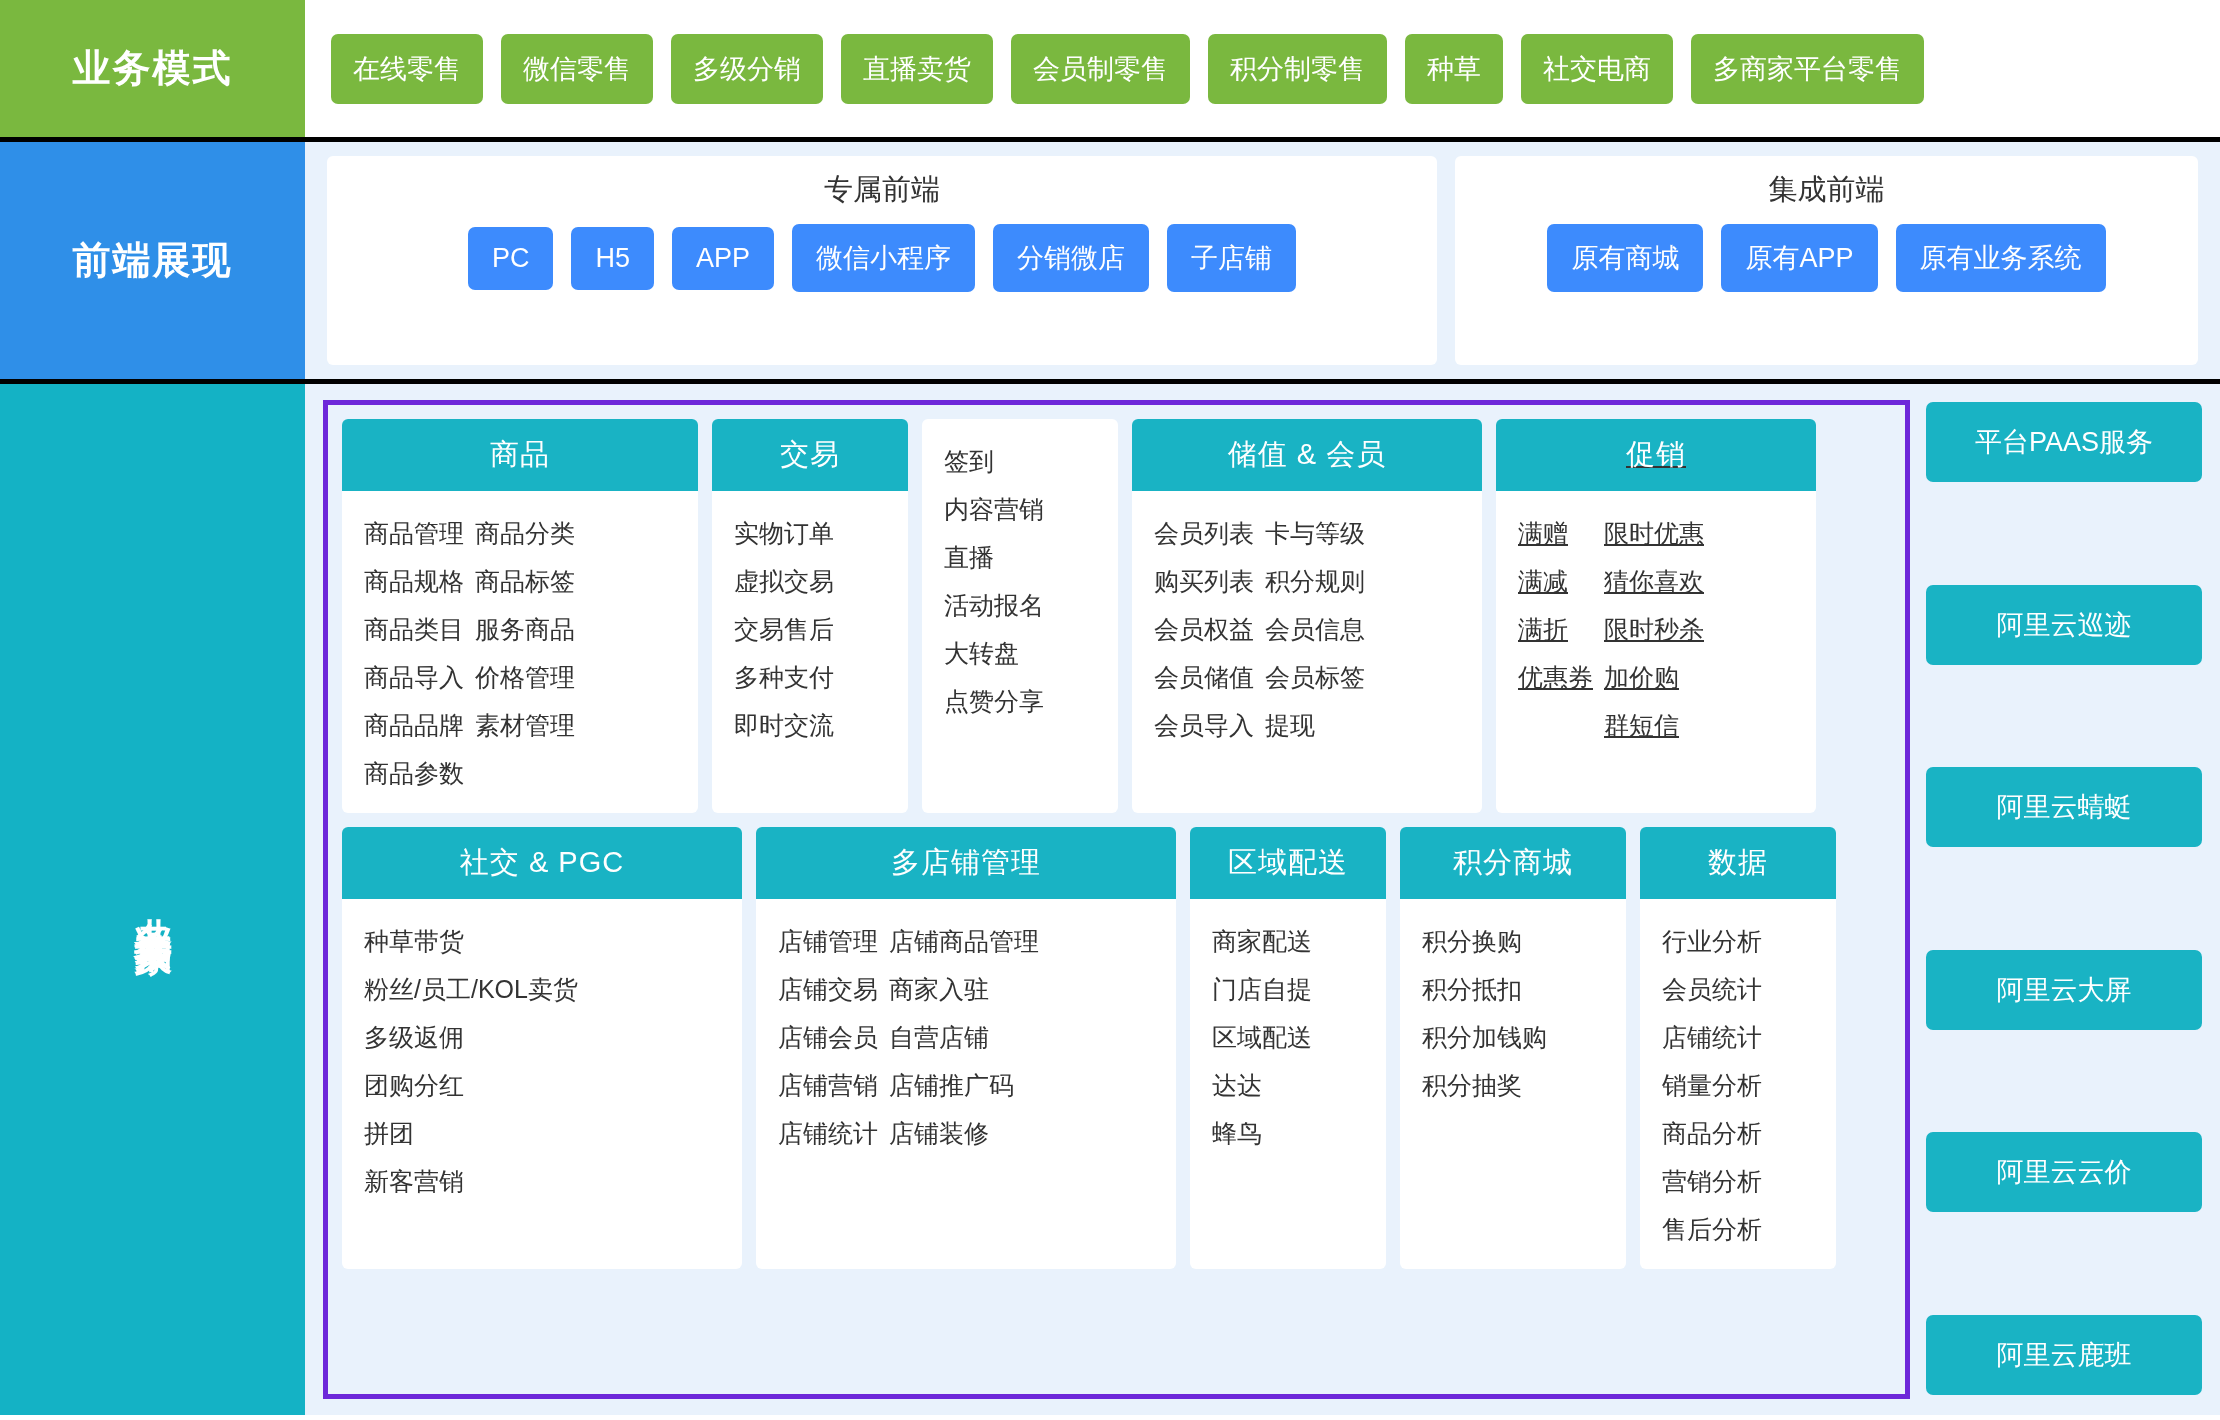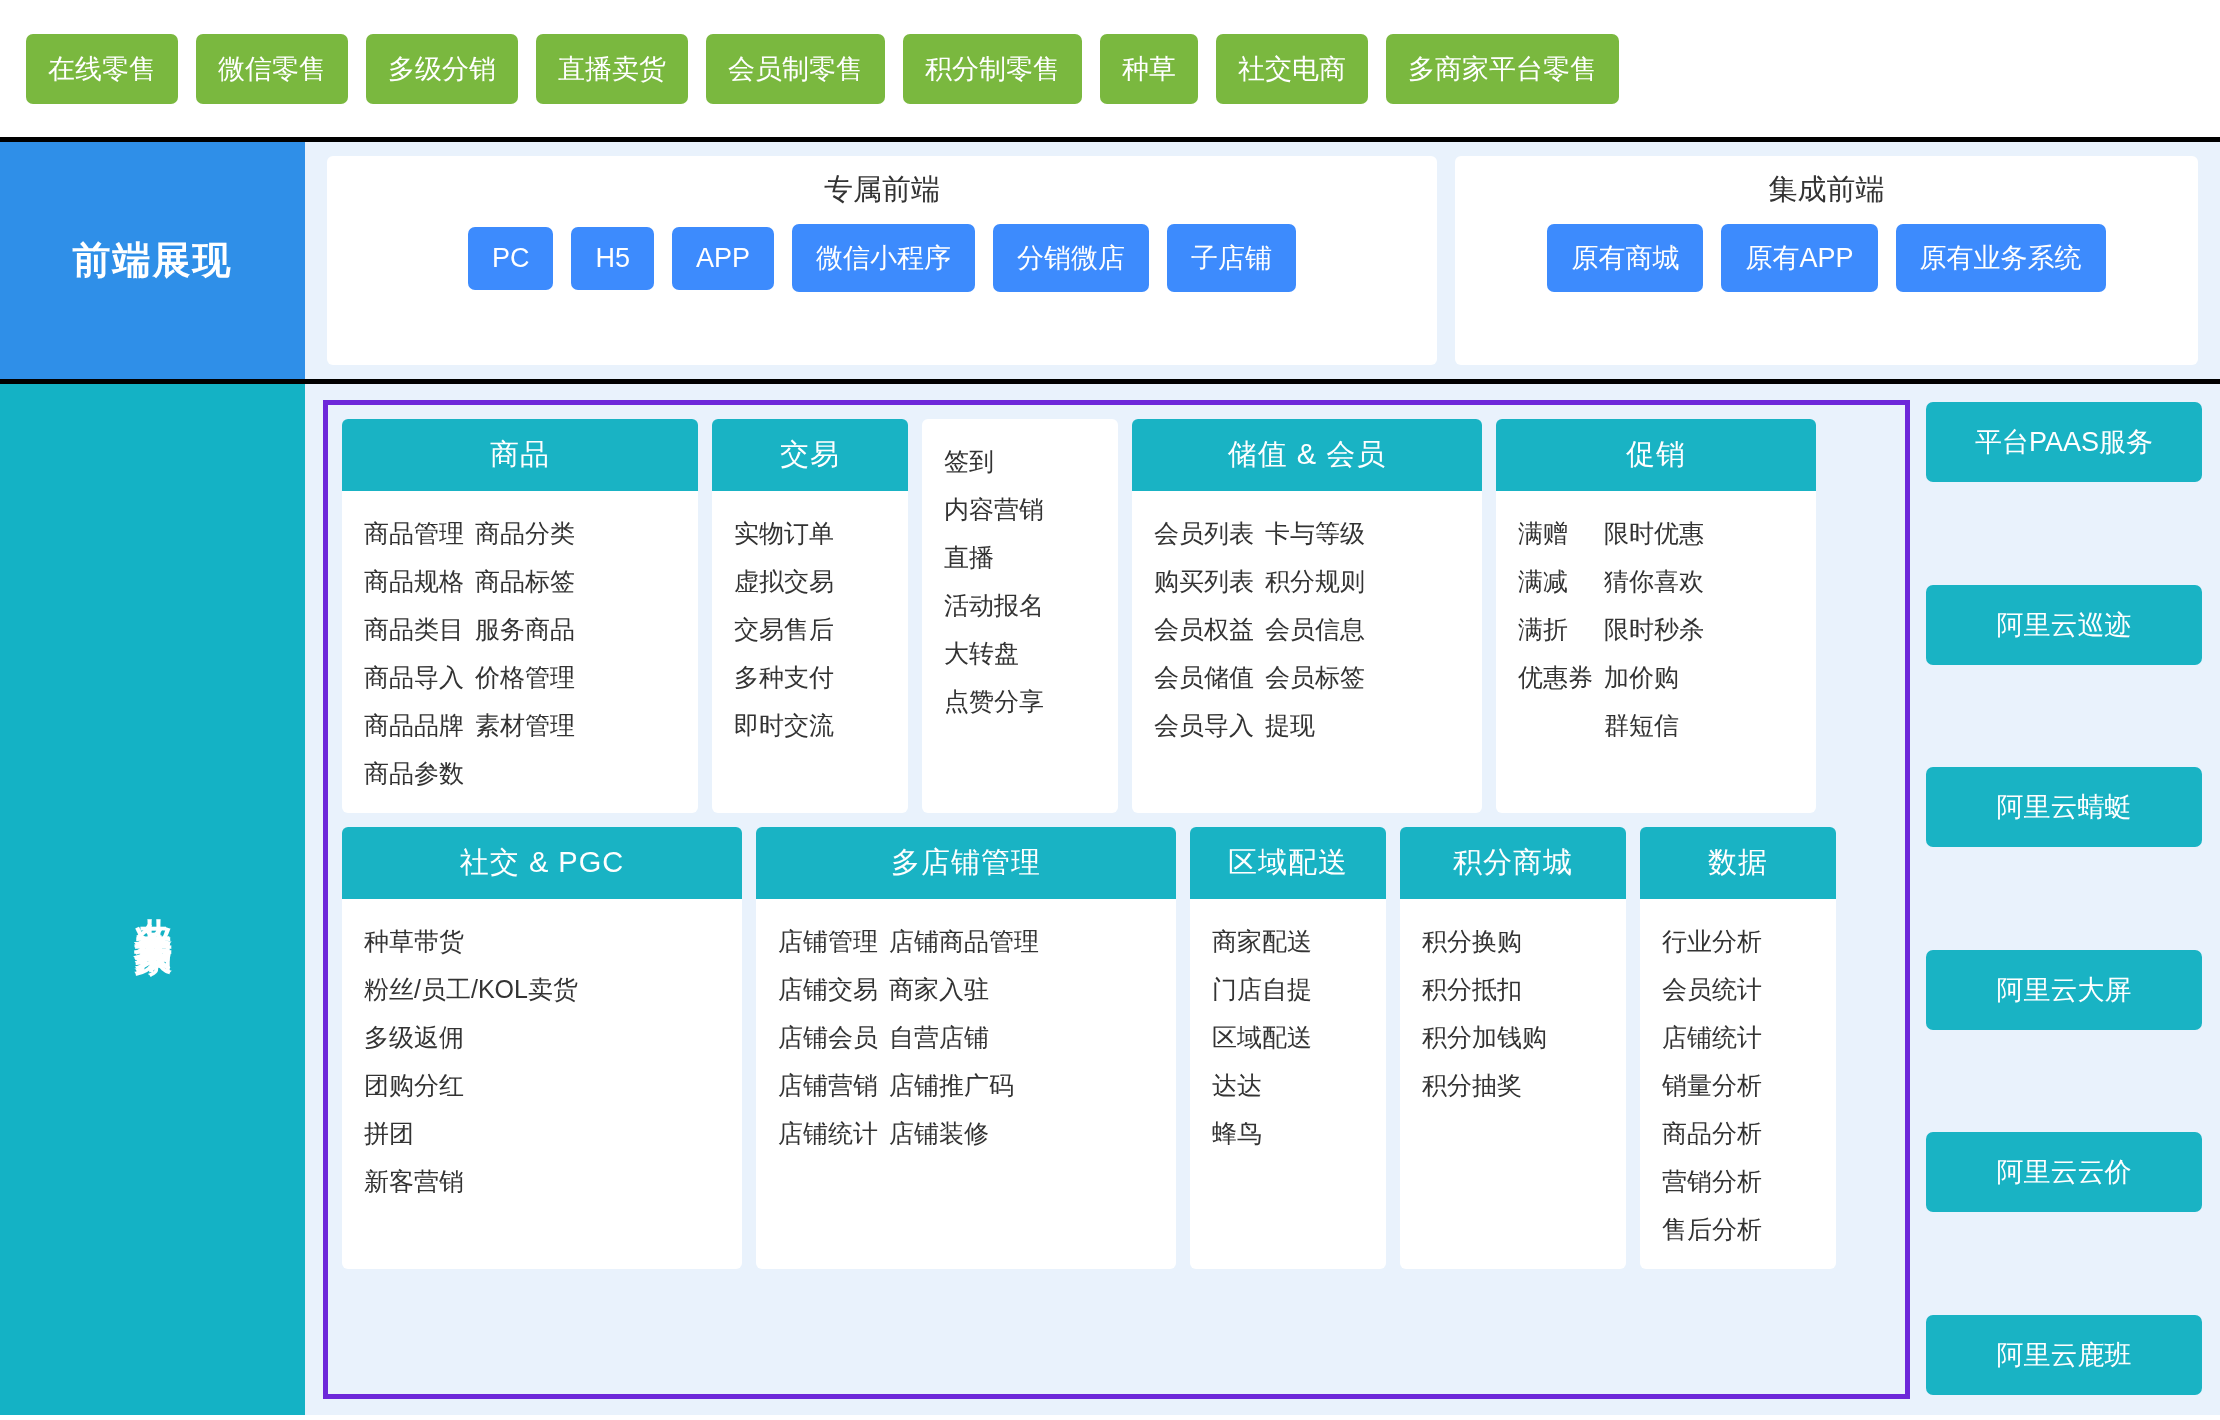--- a/index.html
+++ b/index.html
@@ -166,21 +166,21 @@
     color: #333;
     line-height: 48px;
     white-space: nowrap;
   }
 
   
   .c-goods     { flex: 0 0 356px; }
   .c-trade     { flex: 0 0 196px; }
   .c-fans      { flex: 0 0 196px; }
   .c-member    { flex: 0 0 350px; }
-  .c-promo     { flex: 0 0 320px; }
+  .c-promo     { flex: 0 0 320px; text-decoration: underline; }
 
   
   .c-social    { flex: 0 0 400px; }
   .c-multishop { flex: 0 0 420px; }
   .c-region    { flex: 0 0 196px; }
   .c-points    { flex: 0 0 226px; }
   .c-data      { flex: 0 0 196px; }
 
   
   .rail {
@@ -201,20 +201,21 @@
     justify-content: center;
     white-space: nowrap;
   }
 </style>
 </head>
 <body>
 
 <div class="page">
 
   <div class="row-business">
+    <div class="label-green">业务模式</div>
     <div class="business-chips">
       <div class="chip-green">在线零售</div>
       <div class="chip-green">微信零售</div>
       <div class="chip-green">多级分销</div>
       <div class="chip-green">直播卖货</div>
       <div class="chip-green">会员制零售</div>
       <div class="chip-green">积分制零售</div>
       <div class="chip-green">种草</div>
       <div class="chip-green">社交电商</div>
       <div class="chip-green">多商家平台零售</div>

